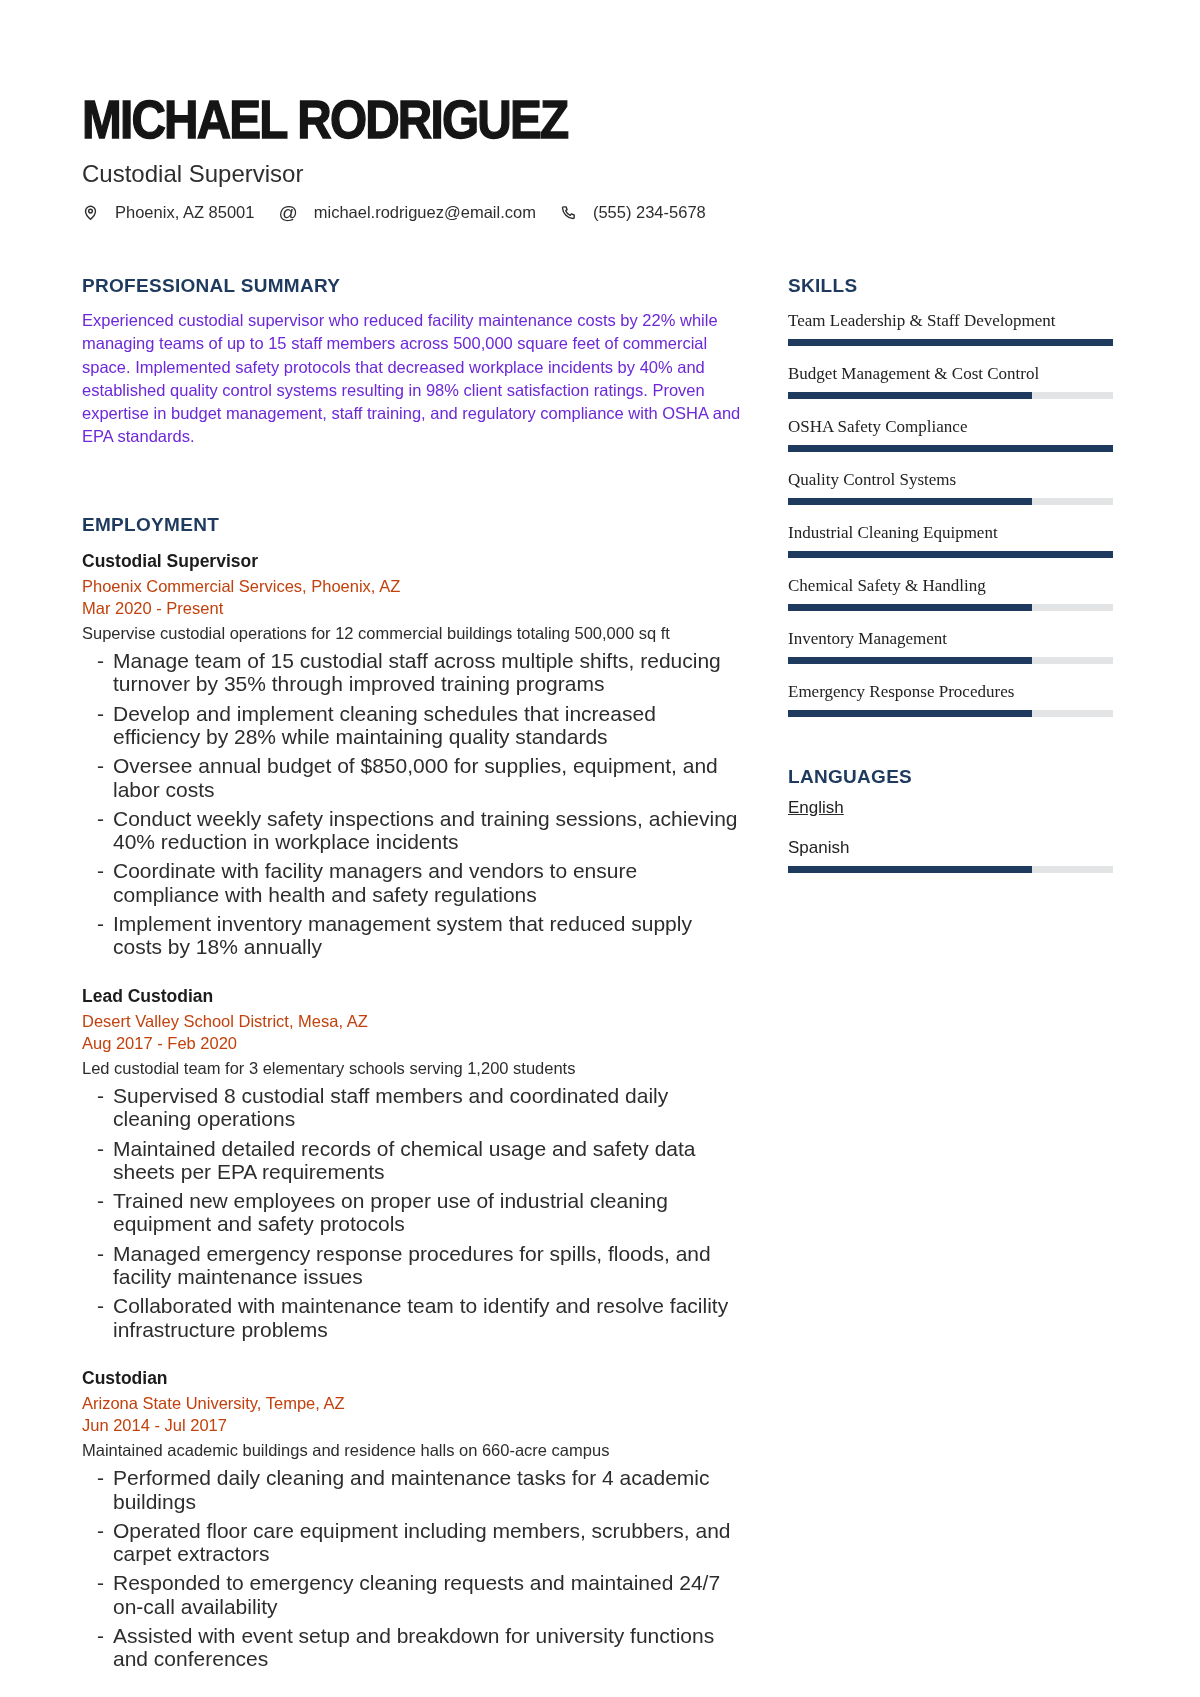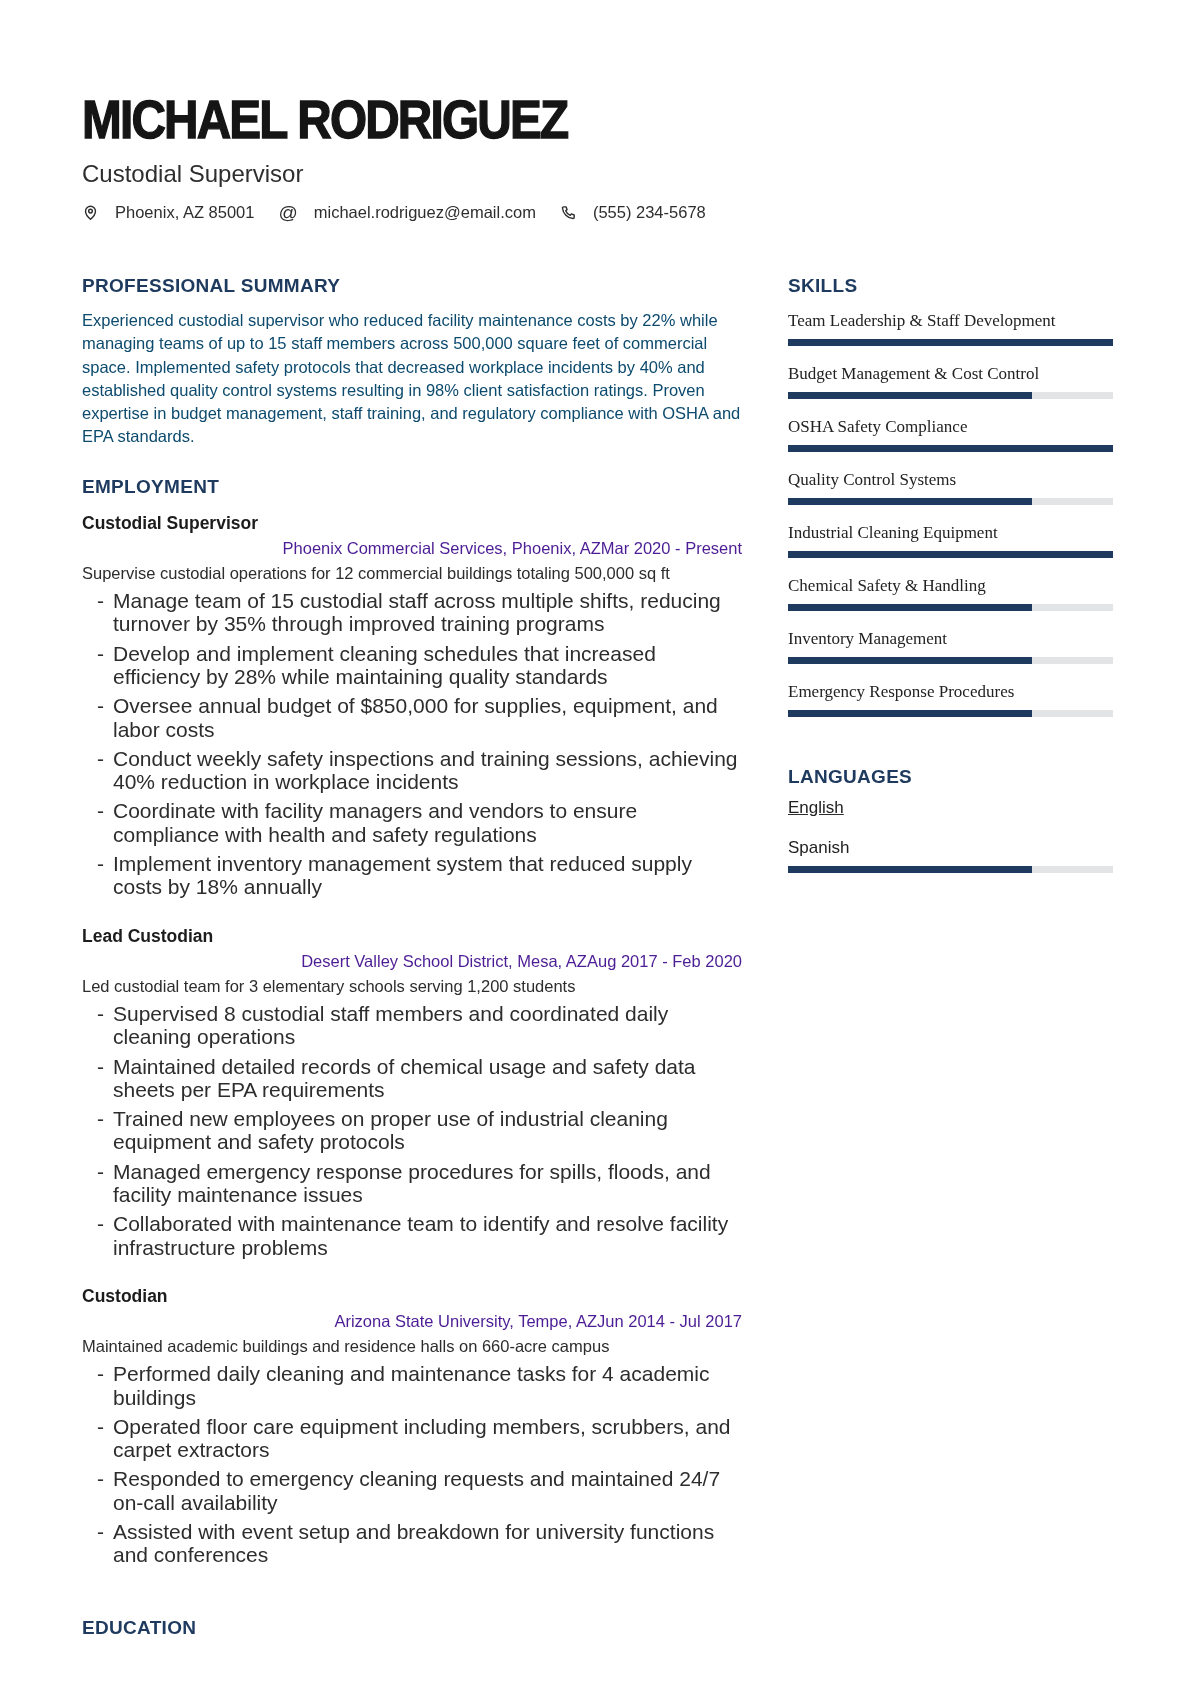--- a/index.html
+++ b/index.html
@@ -59,31 +59,31 @@
     font-weight: 700;
     letter-spacing: 0.3px;
     color: #1e3a5e;
   }
 
   
   .summary-text {
     margin-top: 12px;
     font-size: 16.5px;
     line-height: 23.3px;
-    color: #0c4a6e;
-  }
-
-  
-  .employment-section { margin-top: 27px; }
+    color: #6d28d9;
+  }
+
+  
+  .employment-section { margin-top: 65px; }
   .job { margin-top: 14px; }
   .job + .job { margin-top: 26px; }
   .job-title { font-size: 17.5px; line-height: 22px; font-weight: 700; color: #1c1c1c; }
   .job-meta {
-    display: flex; justify-content: flex-end; align-items: baseline;
-    margin-top: 3px; font-size: 16.5px; line-height: 22px; color: #4c1d95;
+    display: flex; justify-content: center; align-items: baseline;
+    margin-top: 3px; font-size: 16.5px; line-height: 22px; color: #c2410c; flex-direction: column;
   }
   .job-desc { margin-top: 3px; font-size: 16.5px; line-height: 23.3px; color: #2d2d2d; }
   .job-bullets { list-style: none; margin-top: 4px; }
   .job-bullets li {
     position: relative;
     padding-left: 31px;
     margin-bottom: 6px;
     font-size: 21px;
     line-height: 23.3px;
     color: #2d2d2d;

